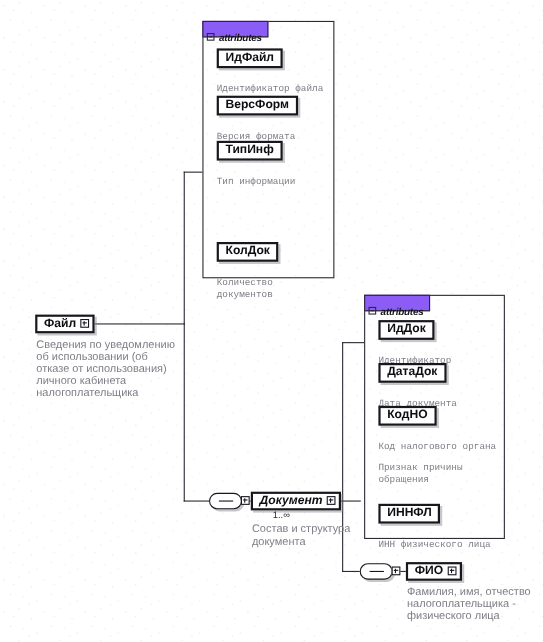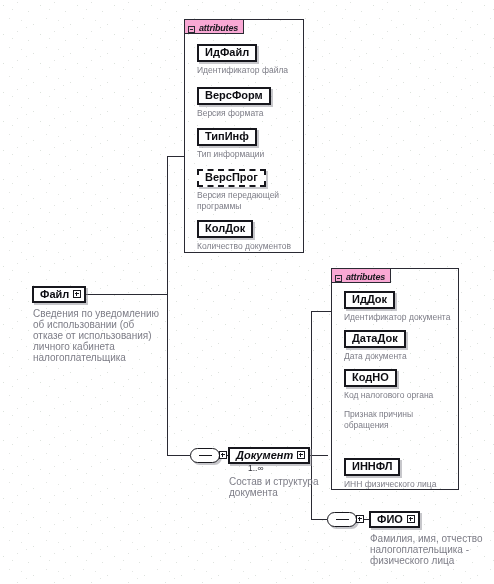--- a/index.html
+++ b/index.html
@@ -30,25 +30,25 @@
     border: 1px solid #2a2a33;
     background: transparent;
     box-sizing: border-box;
   }
   .attr-box-tab {
     position: absolute;
     top: -1px;
     left: -1px;
     height: 15px;
     border: 1px solid #2a2a33;
-    background: #f9a8d4;
+    background: #8b5cf6;
     box-sizing: border-box;
     display: flex;
-    align-items: flex-end;
-    padding: 0 5px 0 3px;
+    align-items: flex-start;
+    padding: 10px 5px 0 3px;
     gap: 4px;
   }
   .tab-label {
     font-style: italic;
     font-weight: bold;
     font-size: 9px;
     color: #16161c;
     letter-spacing: -0.2px;
     line-height: 1;
   }
@@ -88,23 +88,24 @@
     white-space: nowrap;
   }
   .attr-chip.optional {
     border-style: dashed;
     border-width: 2px;
   }
   .attr-desc {
     font-size: 8.5px;
     color: #7d7d87;
     line-height: 11px;
-    margin-top: 3px;
+    margin-top: 14px;
     max-width: 150px;
     white-space: pre-line;
+    font-family: Liberation Mono, monospace;
   }
 
   
   .node {
     position: absolute;
     display: flex;
     align-items: flex-start;
   }
   .node-box {
     border: 2px solid #17171d;
@@ -249,25 +250,20 @@
     <div class="attr-row" style="top:65px;">
       <span class="attr-chip">ВерсФорм</span>
       <div class="attr-desc">Версия формата</div>
     </div>
 
     <div class="attr-row" style="top:106px;">
       <span class="attr-chip">ТипИнф</span>
       <div class="attr-desc">Тип информации</div>
     </div>
 
-    <div class="attr-row" style="top:147px;">
-      <span class="attr-chip optional">ВерсПрог</span>
-      <div class="attr-desc">Версия передающей
-программы</div>
-    </div>
 
     <div class="attr-row" style="top:198px;">
       <span class="attr-chip">КолДок</span>
       <div class="attr-desc">Количество документов</div>
     </div>
   </div>
 
   <div class="attr-box" style="left:331px; top:268px; width:128px; height:222px;">
     <div class="attr-box-tab">
       <span class="minus-box"></span>

